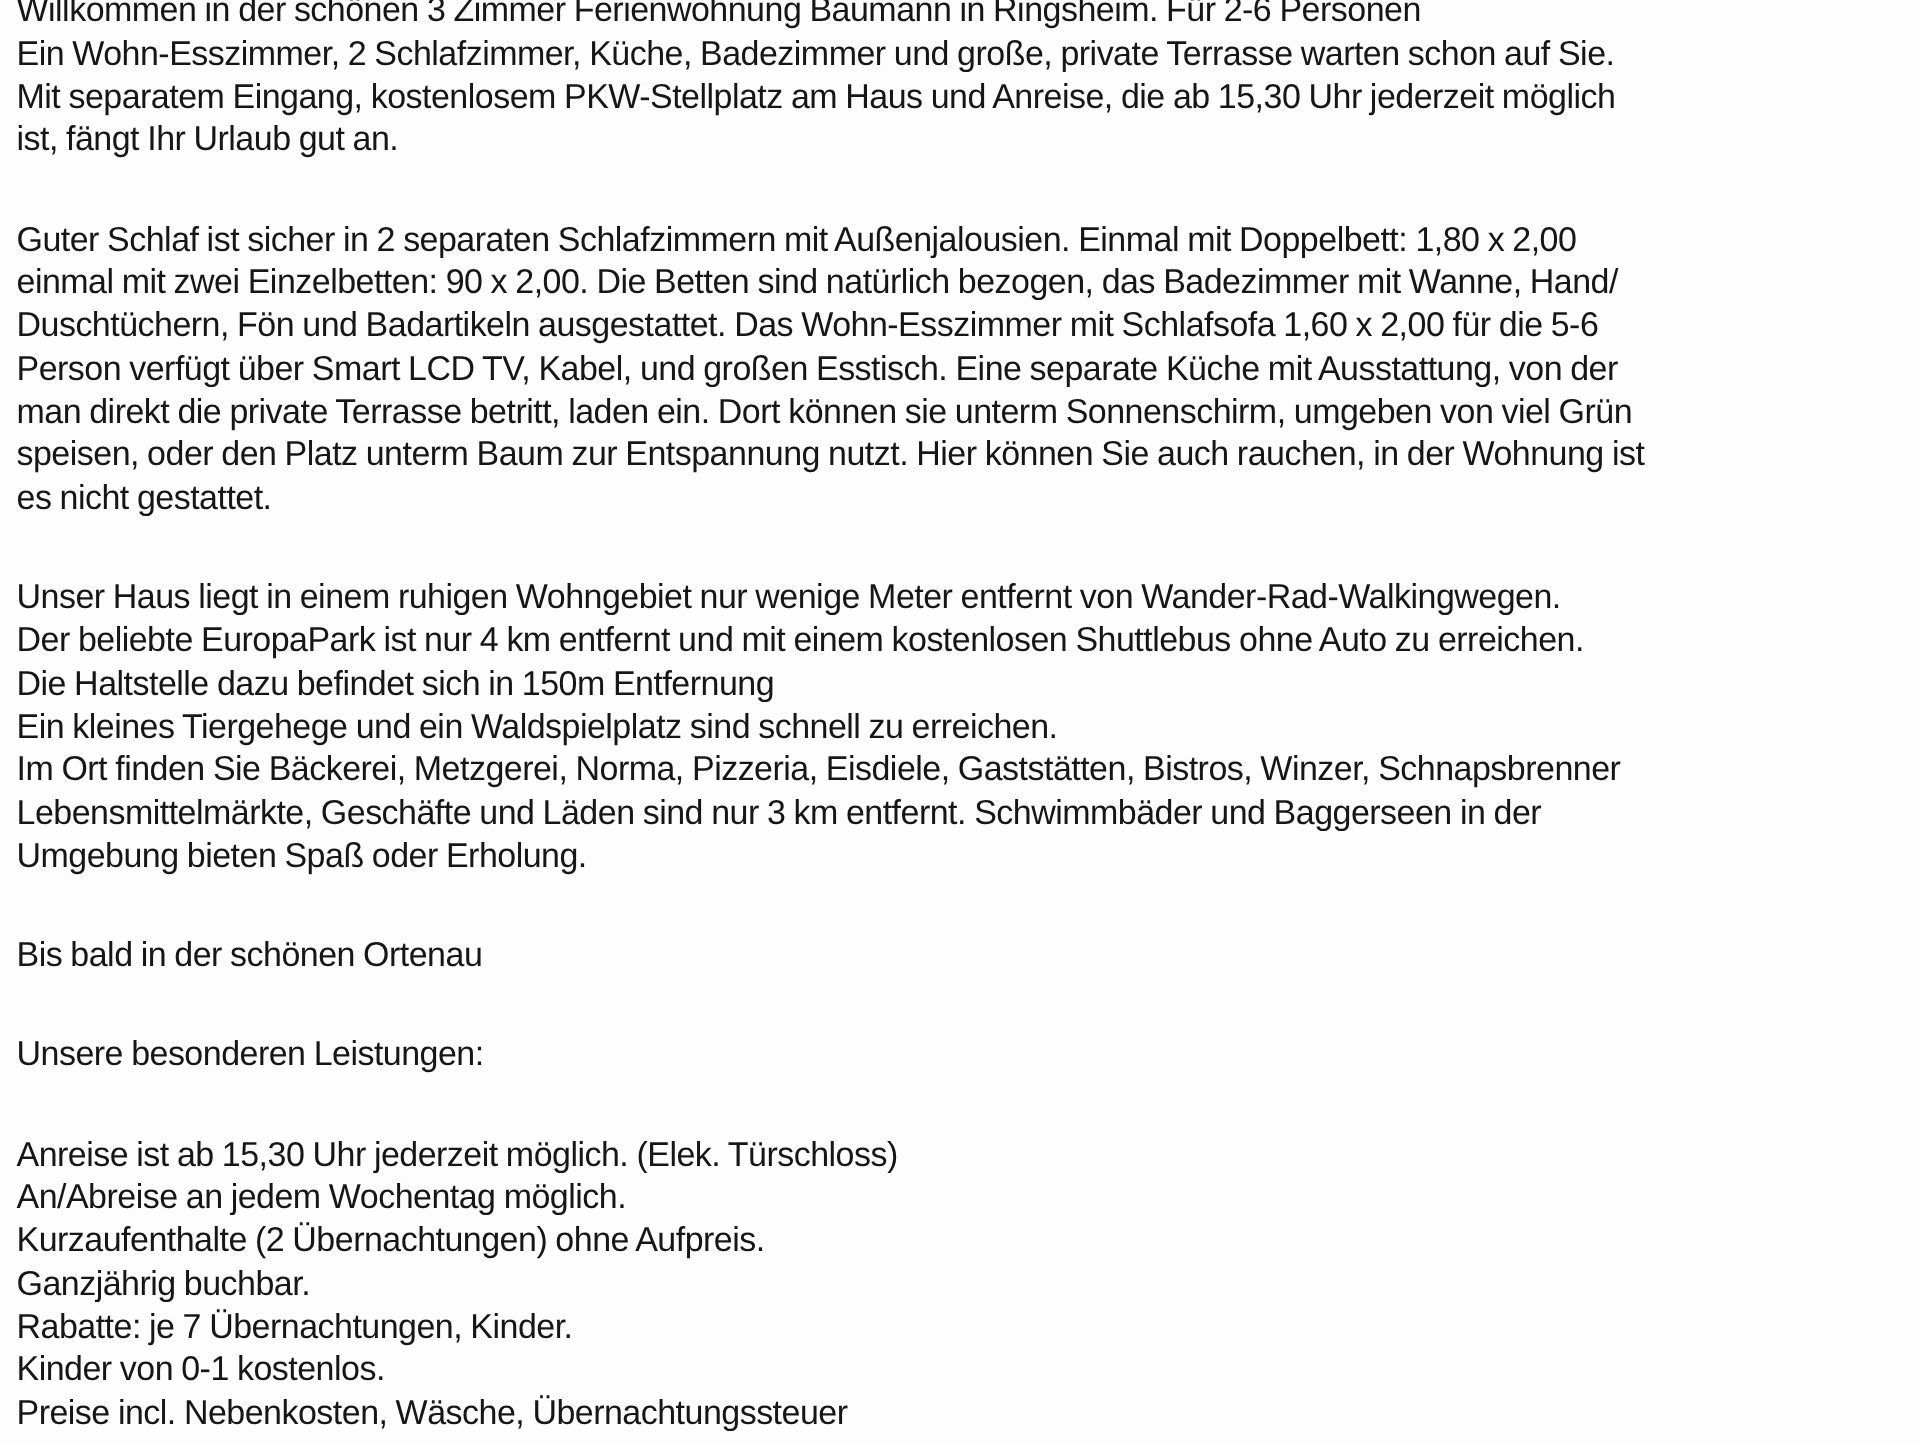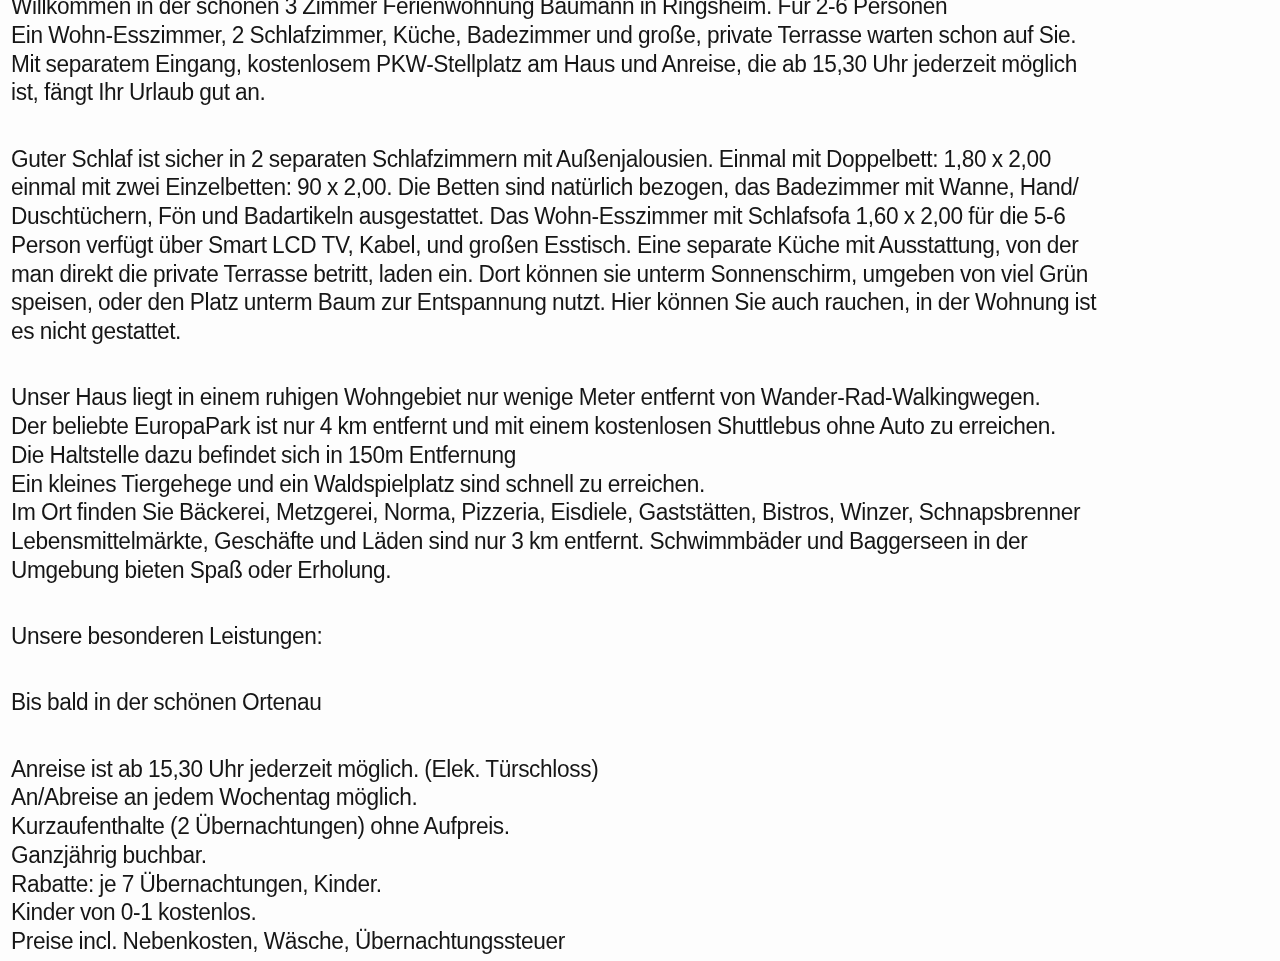--- a/index.html
+++ b/index.html
@@ -66,25 +66,25 @@
       <span class="line">Unser Haus liegt in einem ruhigen Wohngebiet nur wenige Meter entfernt von Wander-Rad-Walkingwegen.</span>
       <span class="line">Der beliebte EuropaPark ist nur 4 km entfernt und mit einem kostenlosen Shuttlebus ohne Auto zu erreichen.</span>
       <span class="line">Die Haltstelle dazu befindet sich in 150m Entfernung</span>
       <span class="line">Ein kleines Tiergehege und ein Waldspielplatz sind schnell zu erreichen.</span>
       <span class="line">Im Ort finden Sie Bäckerei, Metzgerei, Norma, Pizzeria, Eisdiele, Gaststätten, Bistros, Winzer, Schnapsbrenner</span>
       <span class="line">Lebensmittelmärkte, Geschäfte und Läden sind nur 3 km entfernt. Schwimmbäder und Baggerseen in der</span>
       <span class="line">Umgebung bieten Spaß oder Erholung.</span>
     </div>
 
     <div class="para">
-      <span class="line">Unsere besonderen Leistungen:</span>
+      <span class="line">Bis bald in der schönen Ortenau</span>
     </div>
 
     <div class="para">
-      <span class="line">Bis bald in der schönen Ortenau</span>
+      <span class="line">Unsere besonderen Leistungen:</span>
     </div>
 
     <div class="para">
       <span class="line">Anreise ist ab 15,30 Uhr jederzeit möglich. (Elek. Türschloss)</span>
       <span class="line">An/Abreise an jedem Wochentag möglich.</span>
       <span class="line">Kurzaufenthalte (2 Übernachtungen) ohne Aufpreis.</span>
       <span class="line">Ganzjährig buchbar.</span>
       <span class="line">Rabatte: je 7 Übernachtungen, Kinder.</span>
       <span class="line">Kinder von 0-1 kostenlos.</span>
       <span class="line">Preise incl. Nebenkosten, Wäsche, Übernachtungssteuer</span>

